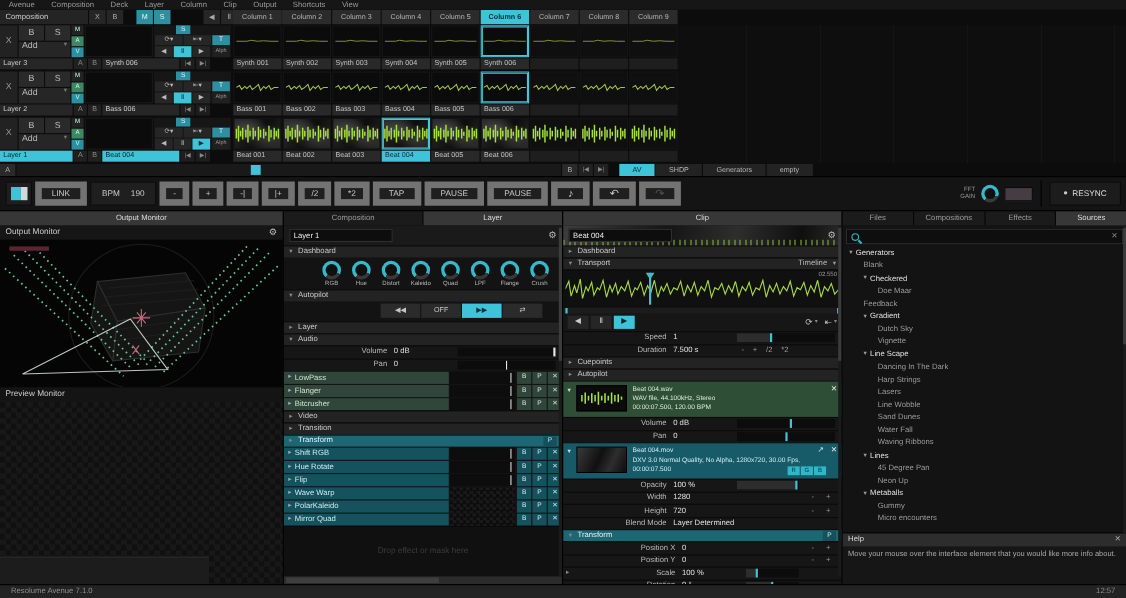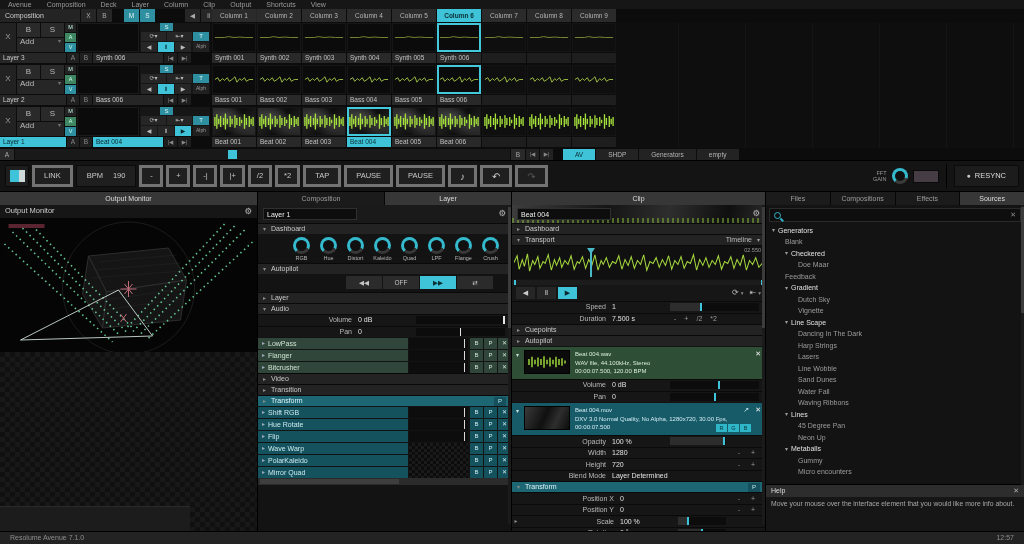--- a/index.html
+++ b/index.html
@@ -86,21 +86,21 @@
   .xf-tr{width:13px;height:11px;background:#222;display:flex;align-items:center;justify-content:center;color:#888;font-size:5.5px}
   .deck-tabs{display:flex;gap:1px;margin-left:9px}
   .dtab{height:11px;padding:0 12px;background:#232323;display:flex;align-items:center;justify-content:center;font-size:6.5px;color:#b5b5b5}
   .dtab.selected{background:#3fc3d8;color:#0a2e33}
 
   
   .toolbar{height:32px;background:#141414;border-top:1px solid #000;border-bottom:1px solid #000;display:flex;align-items:center;padding:0 5px;gap:3px}
   .tb-icon{width:24px;height:22px;background:#1e1e1e;border:1px solid #0a0a0a;position:relative}
   .tb-icon::before{content:"";position:absolute;left:4px;top:4px;width:9px;height:12px;background:#3fc3d8}
   .tb-icon::after{content:"";position:absolute;left:13px;top:4px;width:6px;height:12px;background:#cfd8da}
-  .tb-btn{height:22px;min-width:30px;padding:0 9px;background:#1f1f1f;border:3px solid #737373;display:flex;align-items:center;justify-content:center;font-size:7.5px;color:#c9c9c9}
+  .tb-btn{height:22px;min-width:30px;padding:0 9px;background:#1f1f1f;border:6px solid #737373;display:flex;align-items:center;justify-content:center;font-size:7.5px;color:#c9c9c9}
   .tb-bpm{height:22px;padding:0 10px;background:#1f1f1f;border:1px solid #0a0a0a;display:flex;align-items:center;gap:10px;font-size:7.5px;color:#c9c9c9}
   .tb-sm{min-width:24px;padding:0 6px}
   .tb-ico{font-size:10px;min-width:26px}
   .dim{color:#555}
   .fft{margin-left:auto;display:flex;align-items:center;gap:5px}
   .fft-label{font-size:5.5px;color:#999;text-align:right;white-space:pre-line;line-height:1.15}
   .fft-knob{width:16px;height:16px;border-radius:50%;background:conic-gradient(from 220deg,#35b9cc 0 250deg,#3a3a3a 250deg 360deg);position:relative}
   .fft-knob::after{content:"";position:absolute;inset:3px;border-radius:50%;background:#101010}
   .fft-meter{width:26px;height:13px;background:#463d44;border:1px solid #0a0a0a}
   .vdiv{width:1px;height:24px;background:#000;margin:0 4px}
@@ -834,20 +834,23 @@
           <g stroke="#d8e8e0" stroke-width="1" fill="none" opacity=".85">
             <path d="M20 122 L118 72 L152 118 Z"></path>
           </g>
           <g stroke="#c06a7a" stroke-width="1">
             <path d="M124 66 L132 76 M132 66 L124 76 M128 63 L128 79 M120 71 L136 71"></path>
             <path d="M120 96 L126 104 M126 96 L120 104"></path>
           </g>
           <rect x="8" y="6" width="36" height="4" fill="#5a2430"></rect>
         </svg>
       </div>
+      <div class="om-title" style="background:#141414">
+        <span>Preview Monitor</span>
+      </div>
       <div class="checker">
         <div class="pm-box"></div>
       </div>
     </div>
 
     <div class="panel p-layer">
       <div class="tabbar">
 
       <div class="tab">Composition</div>
           <div class="tab selected">Layer</div>
@@ -1056,20 +1059,21 @@
             <div class="ename">
               <span class="earr">▸</span>
               <span>Mirror Quad</span>
             </div>
             <div class="eslider"></div>
             <div class="ebtn">B</div>
             <div class="ebtn">P</div>
             <div class="ebtn">✕</div>
           </div>
         </div>
+      <div class="drop-hint">Drop effect or mask here</div>
       <div class="hscroll"></div>
       <div class="vscroll"></div>
     </div>
 
     <div class="panel p-clip">
       <div class="tabbar">
           <div class="tab selected">Clip</div>
         </div>
       <div class="name-row cliphead">
         <input class="name-input" readonly="" value="Beat 004" style="">

